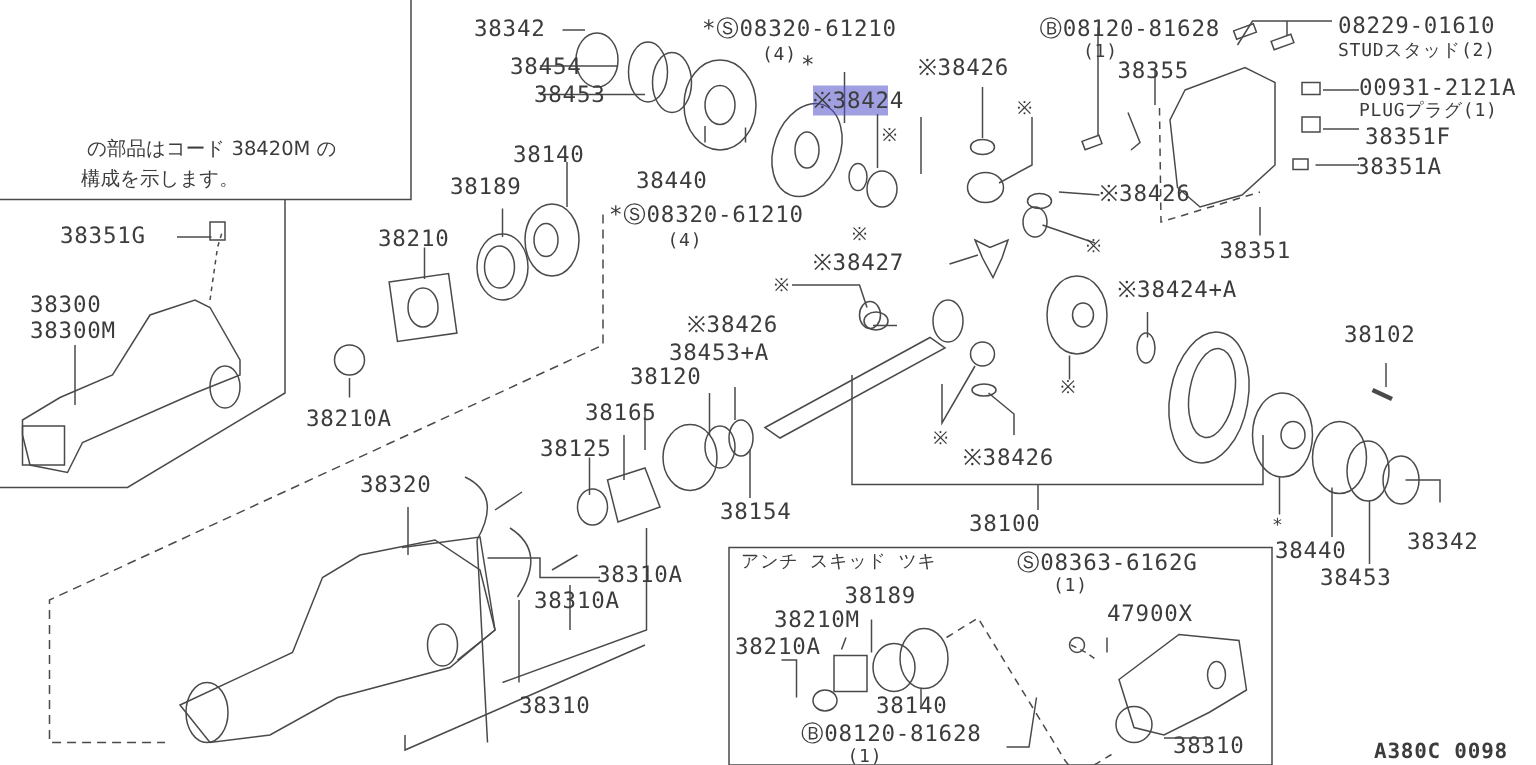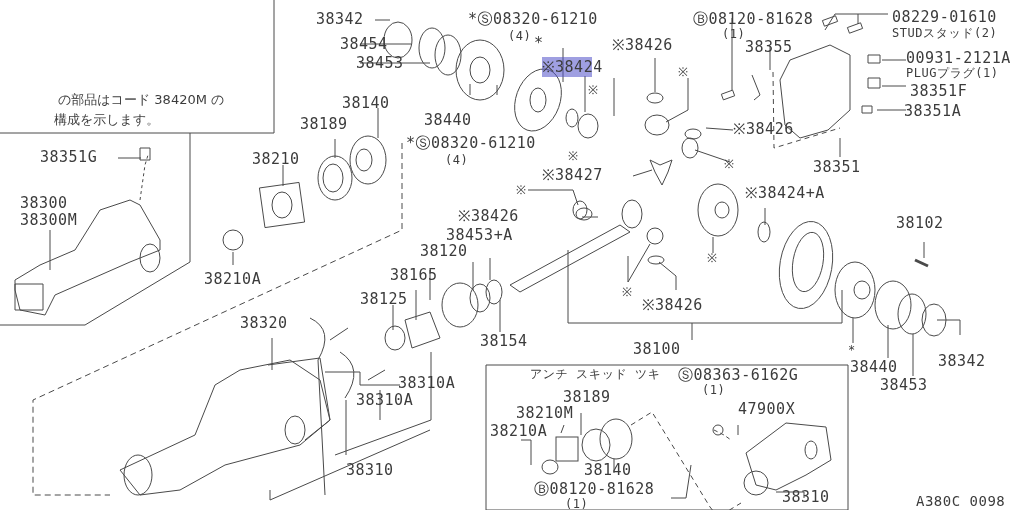--- a/index.html
+++ b/index.html
@@ -206,21 +206,21 @@
   <div class="lbl sm" style="left:568px;top:150px;">※</div>
   <div class="lbl" style="left:733px;top:122px;">※38426</div>
   <div class="lbl sm" style="left:724px;top:158px;">※</div>
   <div class="lbl" style="left:542px;top:168px;">※38427</div>
   <div class="lbl sm" style="left:516px;top:184px;">※</div>
   <div class="lbl" style="left:458px;top:209px;">※38426</div>
   <div class="lbl" style="left:745px;top:186px;">※38424+A</div>
   <div class="lbl sm" style="left:707px;top:252px;">※</div>
   <div class="lbl sm" style="left:622px;top:286px;">※</div>
   <div class="lbl" style="left:642px;top:298px;">※38426</div>
-  <div class="lbl" style="left:633px;top:342px;">38100</div>
+  <div class="lbl" style="left:646px;top:342px;">38100</div>
 
   <div class="lbl" style="left:693px;top:12px;">Ⓑ08120-81628</div>
   <div class="lbl sm" style="left:722px;top:28px;">(1)</div>
   <div class="lbl" style="left:745px;top:40px;">38355</div>
   <div class="lbl" style="left:892px;top:10px;">08229-01610</div>
   <div class="lbl sm" style="left:892px;top:27px;">STUDスタッド(2)</div>
   <div class="lbl" style="left:906px;top:51px;">00931-2121A</div>
   <div class="lbl sm" style="left:906px;top:67px;">PLUGプラグ(1)</div>
   <div class="lbl" style="left:910px;top:84px;">38351F</div>
   <div class="lbl" style="left:904px;top:104px;">38351A</div>
@@ -237,21 +237,21 @@
   <div class="lbl" style="left:850px;top:360px;">38440</div>
   <div class="lbl" style="left:880px;top:378px;">38453</div>
   <div class="lbl" style="left:938px;top:354px;">38342</div>
 
   <div class="lbl" style="left:240px;top:316px;">38320</div>
   <div class="lbl" style="left:398px;top:376px;">38310A</div>
   <div class="lbl" style="left:356px;top:393px;">38310A</div>
   <div class="lbl" style="left:346px;top:463px;">38310</div>
 
   <div>
-    <div class="lbl sm" style="left:494px;top:368px;margin-left:36px;">アンチ  スキッド  ツキ</div>
+    <div class="lbl sm" style="left:494px;top:368px;">アンチ  スキッド  ツキ</div>
     <div class="lbl" style="left:678px;top:368px;">Ⓢ08363-6162G</div>
     <div class="lbl sm" style="left:702px;top:384px;">(1)</div>
     <div class="lbl" style="left:563px;top:390px;">38189</div>
     <div class="lbl" style="left:516px;top:406px;">38210M</div>
     <div class="lbl" style="left:490px;top:424px;">38210A</div>
     <div class="lbl" style="left:584px;top:463px;">38140</div>
     <div class="lbl" style="left:738px;top:402px;">47900X</div>
     <div class="lbl" style="left:534px;top:482px;">Ⓑ08120-81628</div>
     <div class="lbl sm" style="left:565px;top:498px;">(1)</div>
     <div class="lbl" style="left:782px;top:490px;">38310</div>
@@ -269,14 +269,14 @@
       <ellipse cx="232" cy="65" rx="5" ry="5"></ellipse>
       <path d="M260,88 L300,58 L340,62 L345,95 L320,110 L290,125 L270,120 Z"></path>
       <ellipse cx="270" cy="118" rx="12" ry="12"></ellipse>
       <ellipse cx="325" cy="85" rx="6" ry="9"></ellipse>
       <polyline points="252,70 252,60"></polyline>
       <polyline points="185,133 200,133 205,100"></polyline>
       <polyline points="290,127 318,127 318,133"></polyline>
     </svg>
   </div>
 
-  <div class="lbl" style="left:916px;top:494px;font-size:14px;">A380C 0098</div>
+  <div class="lbl" style="left:916px;top:494px;font-size:14px;font-weight:bold;">A380C 0098</div>
 </div>
 
 </body></html>

